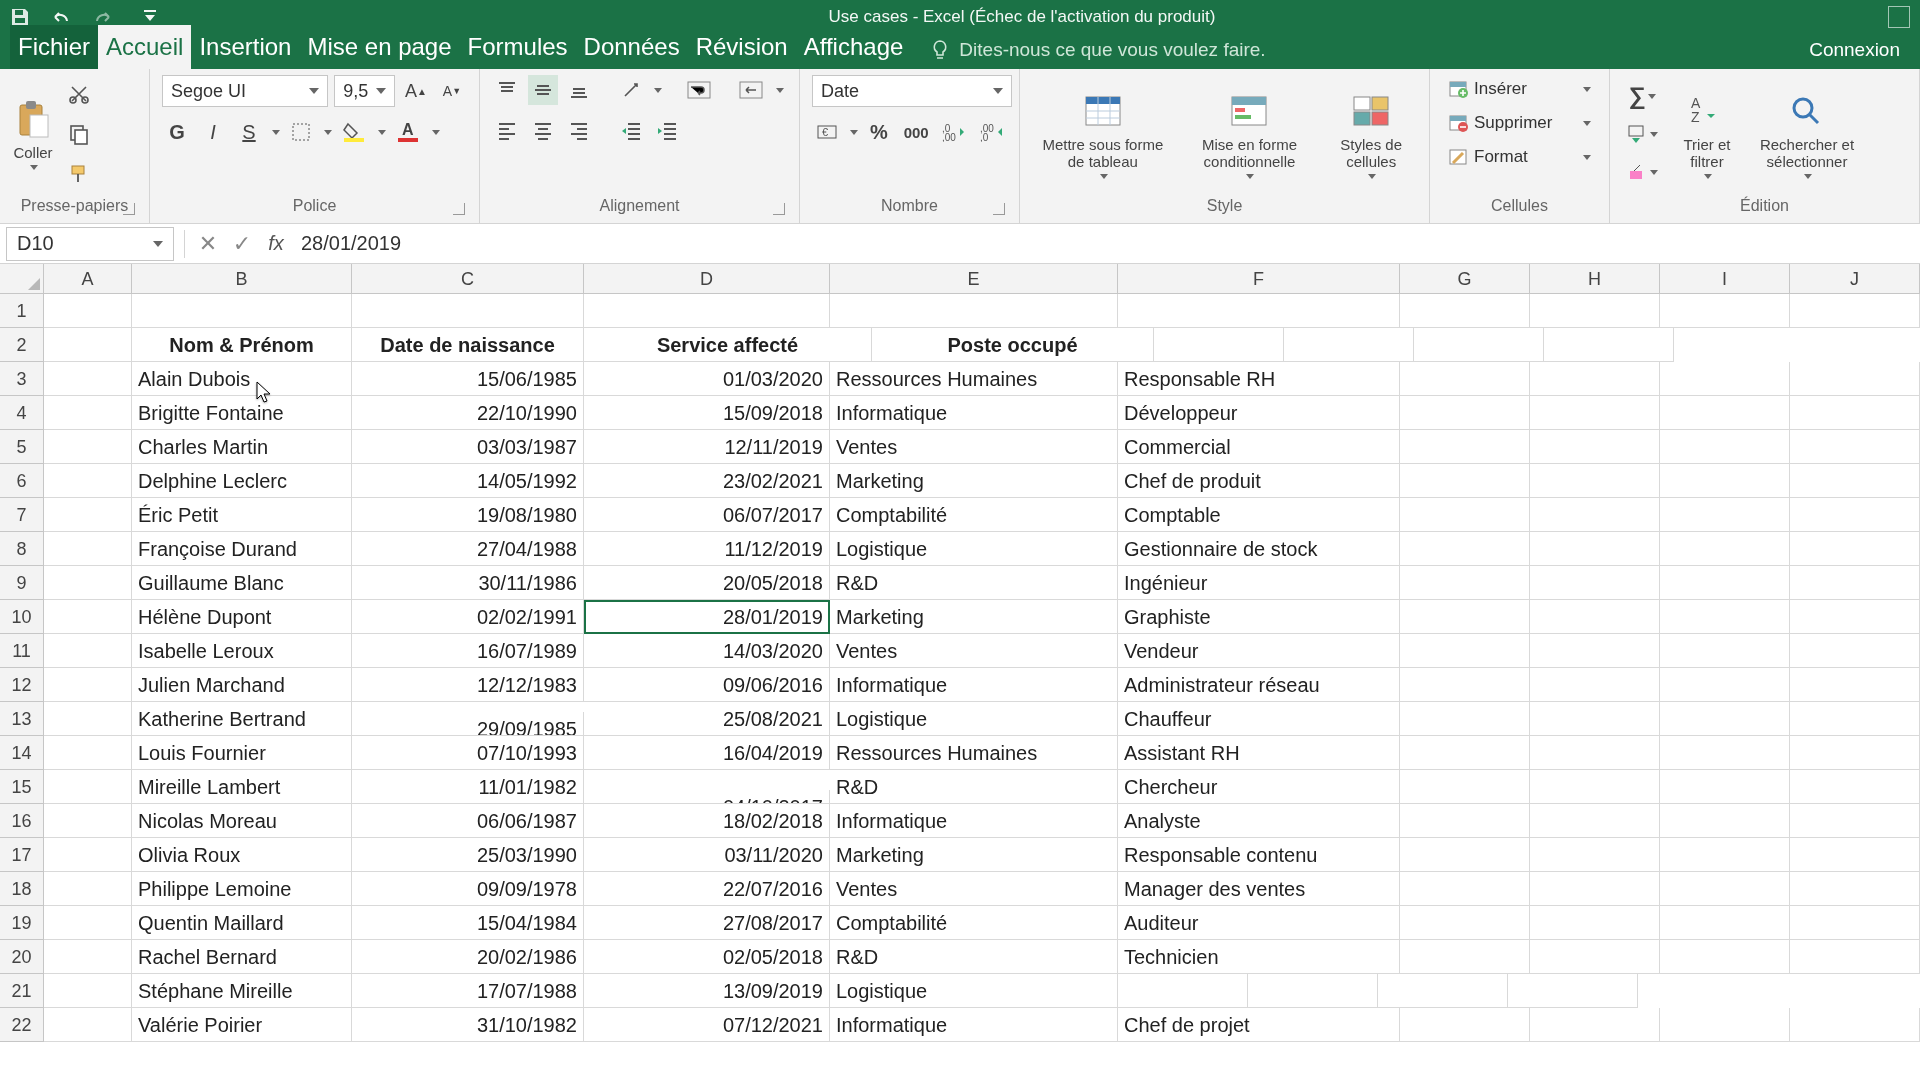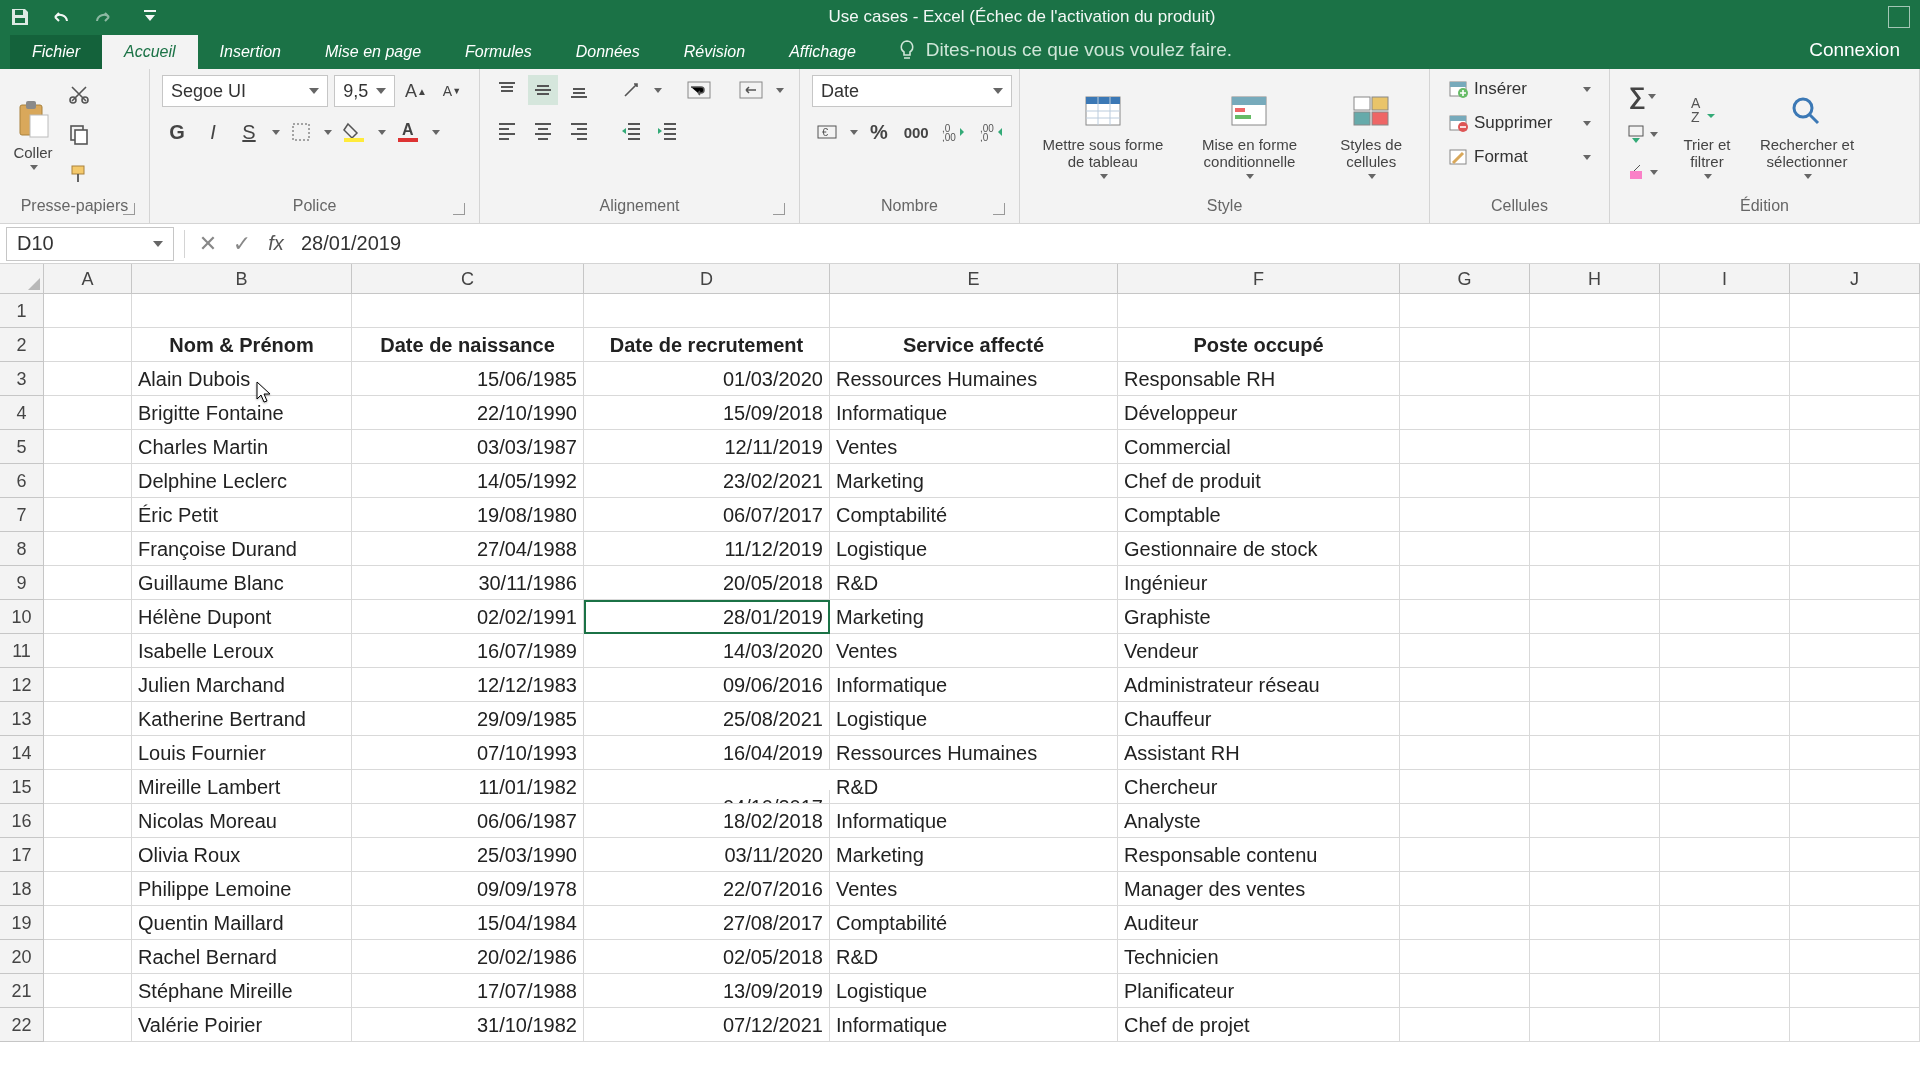--- a/index.html
+++ b/index.html
@@ -7,21 +7,21 @@
 
 
 .titlebar{height:33px;background:#1b7246;display:flex;align-items:center;padding:0 10px;color:#fff;font-size:17px;}
 .titlebar .qat{display:flex;gap:20px;align-items:center;}
 .titlebar .qat span{opacity:.95;}
 .titlebar .title{flex:1;text-align:center;opacity:.95;}
 .titlebar .winbtn{width:22px;height:22px;border:1px solid rgba(255,255,255,.6);}
 
 
 .tabs{height:36px;background:#1b7246;display:flex;align-items:flex-end;padding-left:10px;}
-.tab{padding:8px 22px;color:#fff;font-size:16px;cursor:pointer;font-style:italic;}
+.tab{padding:8px 8px;color:#fff;font-size:24px;cursor:pointer;}
 .tab.file{background:#14623b;}
 .tab.active{background:#f3f3f3;color:#1b7246;}
 .tell{display:flex;align-items:center;gap:10px;color:#cfe6d8;font-size:19px;padding:8px 20px;}
 .spacer{flex:1;}
 .signin{color:#fff;font-size:19px;padding:8px 20px;}
 
 
 .ribbon{height:155px;background:#f3f3f3;border-bottom:1px solid #d4d4d4;display:flex;}
 .group{display:flex;flex-direction:column;border-right:1px solid #d4d4d4;padding:6px 12px 2px;}
 .group-body{flex:1;display:flex;align-items:center;gap:10px;}
@@ -491,21 +491,20 @@
           <div class="cell" style="width: 282px;"></div>
           <div class="cell" style="width: 130px;"></div>
           <div class="cell" style="width: 130px;"></div>
           <div class="cell" style="width: 130px;"></div>
           <div class="cell" style="width: 130px;"></div>
         </div>
         <div class="row-line">
           <div class="cell" style="width: 88px;"></div>
           <div class="cell hdr" style="width: 220px;">Nom &amp; Prénom</div>
           <div class="cell hdr" style="width: 232px;">Date de naissance</div>
-          <div class="cell hdr" style="width: 246px;">Date de recrutement</div>
           <div class="cell hdr" style="width: 288px;">Service affecté</div>
           <div class="cell hdr" style="width: 282px;">Poste occupé</div>
           <div class="cell" style="width: 130px;"></div>
           <div class="cell" style="width: 130px;"></div>
           <div class="cell" style="width: 130px;"></div>
           <div class="cell" style="width: 130px;"></div>
         </div>
         <div class="row-line">
           <div class="cell" style="width: 88px;"></div>
           <div class="cell" style="width: 220px;">Alain Dubois</div>
@@ -622,21 +621,21 @@
           <div class="cell" style="width: 288px;">Informatique</div>
           <div class="cell" style="width: 282px;">Administrateur réseau</div>
           <div class="cell" style="width: 130px;"></div>
           <div class="cell" style="width: 130px;"></div>
           <div class="cell" style="width: 130px;"></div>
           <div class="cell" style="width: 130px;"></div>
         </div>
         <div class="row-line">
           <div class="cell" style="width: 88px;"></div>
           <div class="cell" style="width: 220px;">Katherine Bertrand</div>
-          <div class="cell num" style="width: 232px;">29/09/1985</div>
+          <div class="cell num" style="width: 232px; margin-top: 10px;">29/09/1985</div>
           <div class="cell num" style="width: 246px;">25/08/2021</div>
           <div class="cell" style="width: 288px;">Logistique</div>
           <div class="cell" style="width: 282px;">Chauffeur</div>
           <div class="cell" style="width: 130px;"></div>
           <div class="cell" style="width: 130px;"></div>
           <div class="cell" style="width: 130px;"></div>
           <div class="cell" style="width: 130px;"></div>
         </div>
         <div class="row-line">
           <div class="cell" style="width: 88px;"></div>
@@ -721,21 +720,20 @@
           <div class="cell" style="width: 130px;"></div>
           <div class="cell" style="width: 130px;"></div>
           <div class="cell" style="width: 130px;"></div>
         </div>
         <div class="row-line">
           <div class="cell" style="width: 88px;"></div>
           <div class="cell" style="width: 220px;">Stéphane Mireille</div>
           <div class="cell num" style="width: 232px;">17/07/1988</div>
           <div class="cell num" style="width: 246px;">13/09/2019</div>
           <div class="cell" style="width: 288px;">Logistique</div>
-          <div class="cell" style="width: 282px;">Planificateur</div>
           <div class="cell" style="width: 130px;"></div>
           <div class="cell" style="width: 130px;"></div>
           <div class="cell" style="width: 130px;"></div>
           <div class="cell" style="width: 130px;"></div>
         </div>
         <div class="row-line">
           <div class="cell" style="width: 88px;"></div>
           <div class="cell" style="width: 220px;">Valérie Poirier</div>
           <div class="cell num" style="width: 232px;">31/10/1982</div>
           <div class="cell num" style="width: 246px;">07/12/2021</div>

